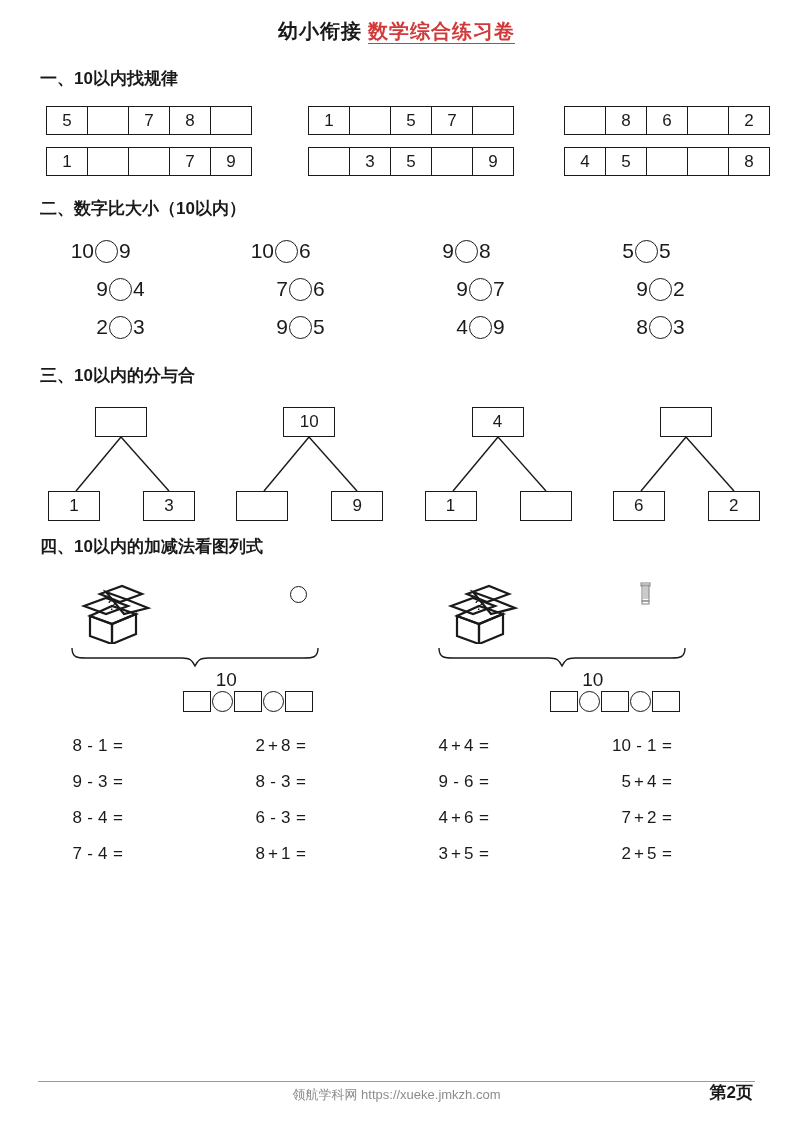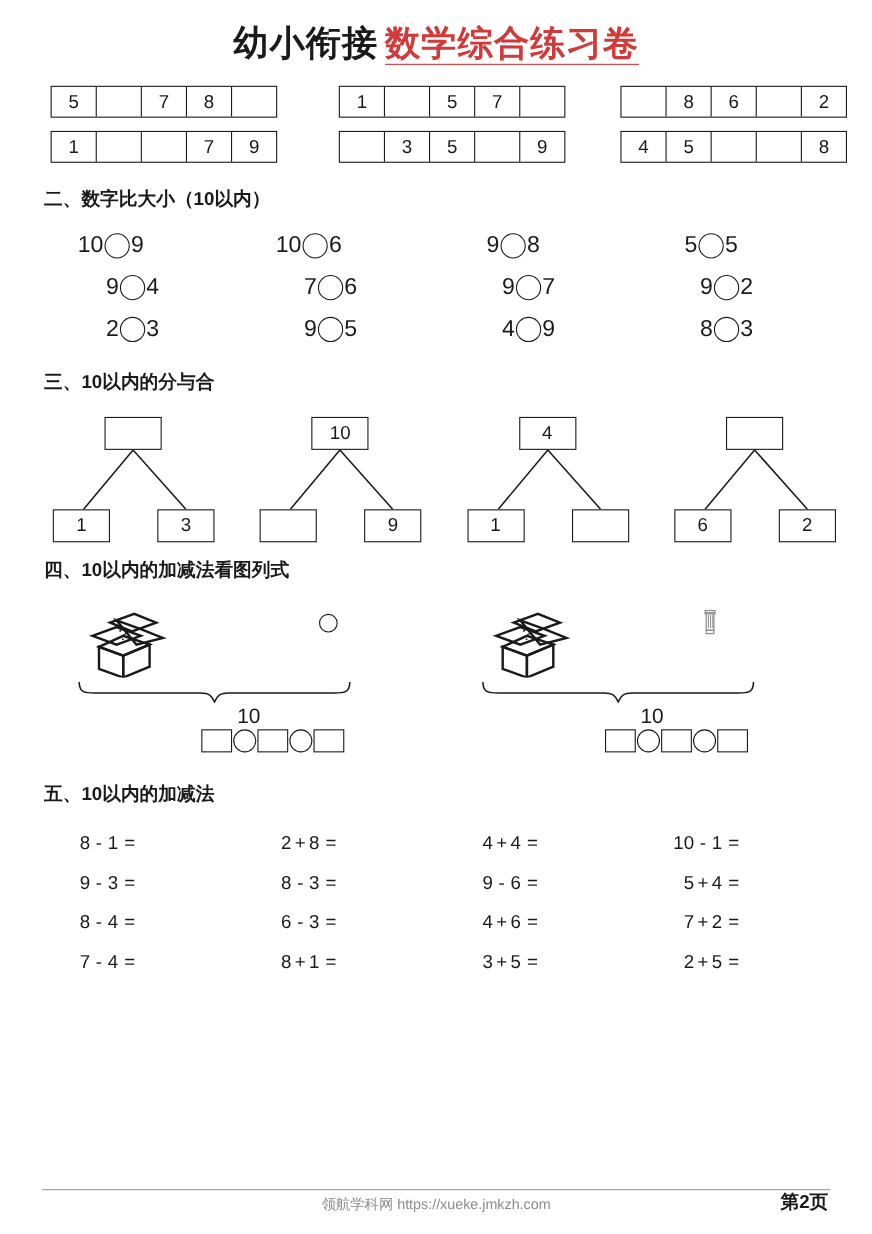--- a/index.html
+++ b/index.html
@@ -10,21 +10,21 @@
     color:#1a1a1a;
     position:relative;
     overflow:hidden;
   }
   .page { position:relative; width:793px; height:1122px; }
 
   
   .title-row {
     text-align:center;
     padding-top:18px;
-    font-size:32px;
+    font-size:20px;
     font-weight:700;
     letter-spacing:1px;
   }
   .title-black { color:#1a1a1a; }
   .title-red {
     color:#d03a3a;
     border-bottom:1.6px solid #d03a3a;
     padding-bottom:1px;
     margin-left:6px;
   }
@@ -218,20 +218,21 @@
 </head>
 <body>
 
 <div class="page">
 
   <div class="title-row">
     <span class="title-black">幼小衔接</span><span class="title-red">数学综合练习卷</span>
   </div>
 
 
+  <div class="sec-head" style="margin-top:22px;">一、10以内找规律</div>
   <div class="seq-block">
     <div class="seq-row">
       <div class="seq-group g1">
         <div class="seq-cell">5</div>
         <div class="seq-cell"></div>
         <div class="seq-cell">7</div>
         <div class="seq-cell">8</div>
         <div class="seq-cell"></div>
       </div>
       <div class="seq-group g2">
@@ -451,21 +452,20 @@
           <span class="eq-ci"></span>
           <span class="eq-sq"></span>
           <span class="eq-ci"></span>
           <span class="eq-sq"></span>
         </div>
       </div>
     </div>
 
   </div>
 
-  <div class="sec-head" style="margin-top:26px;">五、10以内的加减法</div>
   <div class="arith-block">
     <div class="arith-col">
       <div class="arith-row">
           <span class="ar-a">8</span>
           <span class="ar-op">-</span>
           <span class="ar-b">1</span>
           <span class="ar-eq">=</span>
         </div>
       <div class="arith-row">
           <span class="ar-a">9</span>

